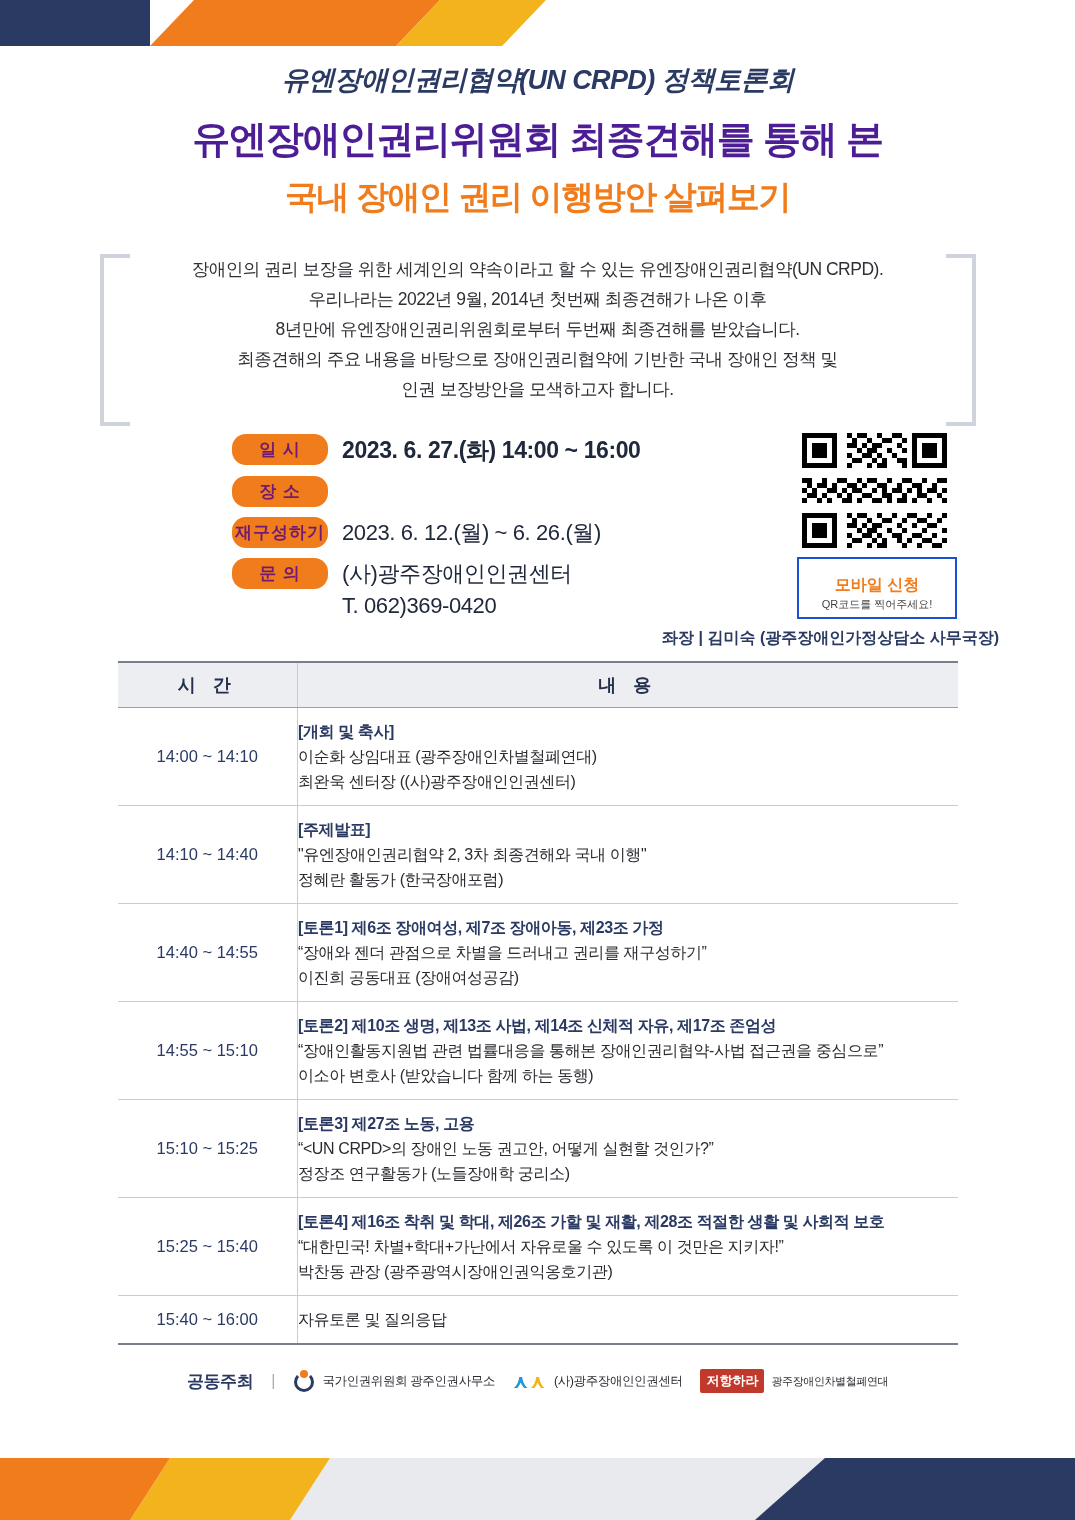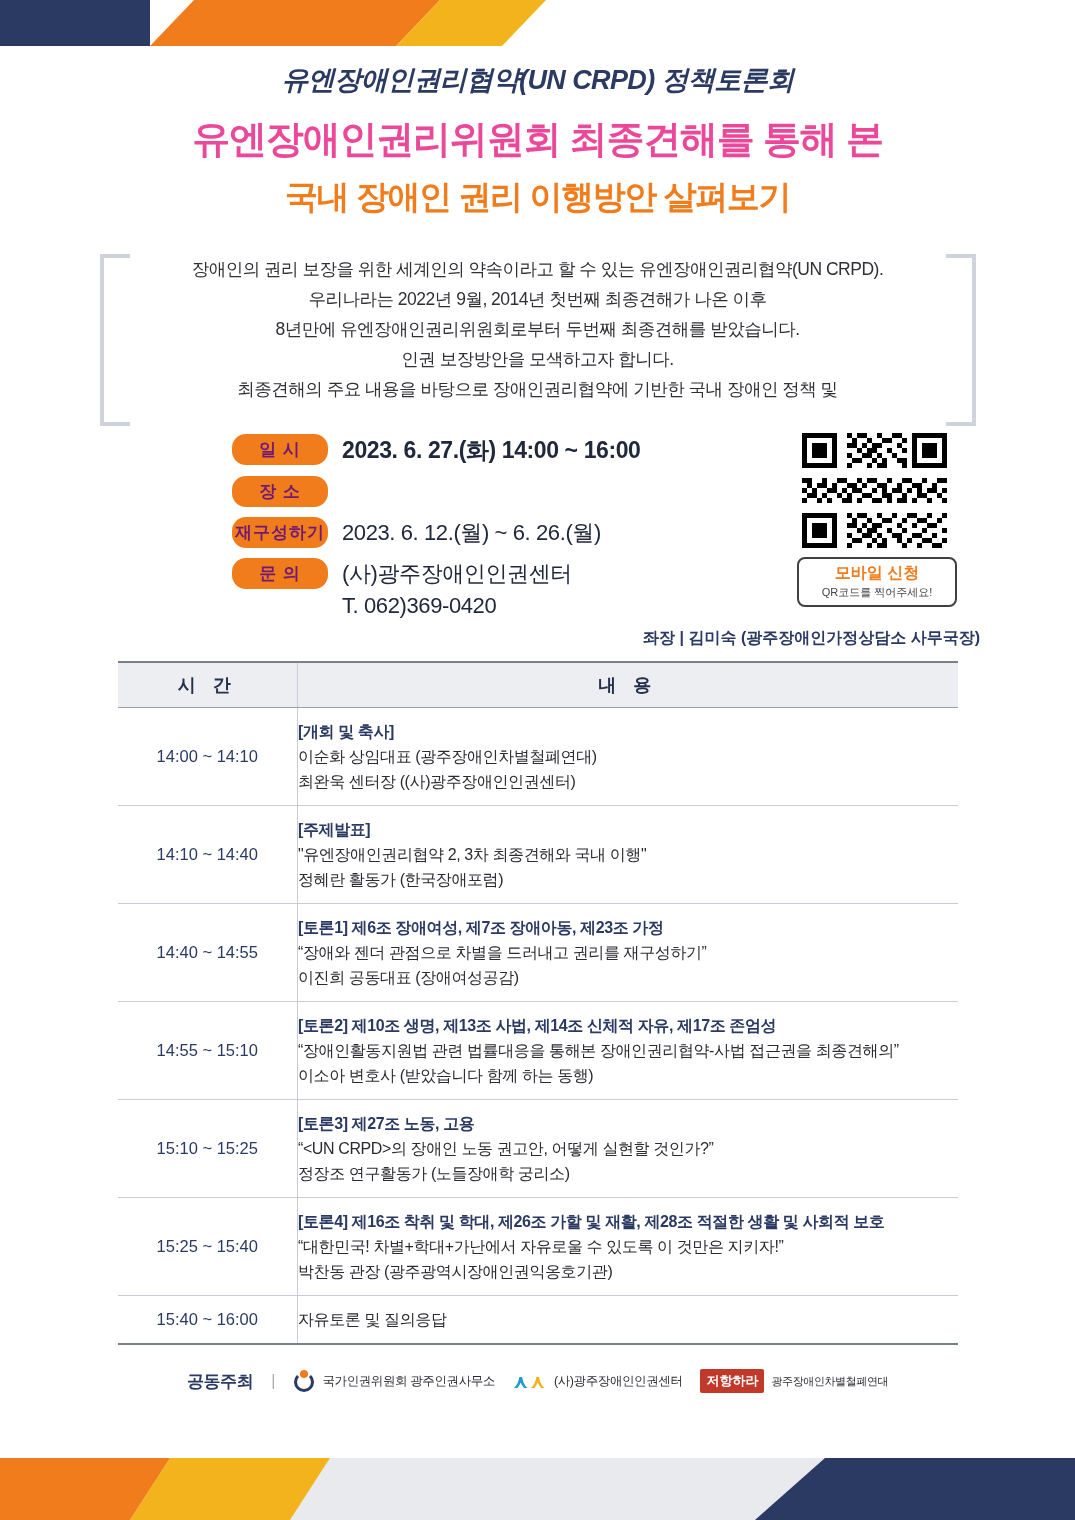--- a/index.html
+++ b/index.html
@@ -33,21 +33,21 @@
             clip-path: polygon(70px 0, 100% 0, 100% 100%, 0 100%); }
 
   
   .head { padding: 62px 0 0 0; text-align: center; }
   .kicker {
     font-size: 27px; font-weight: bold; font-style: italic;
     color: #2b3a63; letter-spacing: -0.6px;
   }
   .title1 {
     margin-top: 16px; font-size: 38px; font-weight: bold;
-    color: #ec4899; letter-spacing: -1.2px;
+    color: #4c1d95; letter-spacing: -1.2px;
   }
   .title2 {
     margin-top: 10px; font-size: 33px; font-weight: bold;
     color: #f07c1b; letter-spacing: -1.4px;
   }
 
   
   .intro-wrap { position: relative; margin: 34px auto 8px; width: 840px; }
   .bracket { position: absolute; top: 0; width: 30px; height: 172px; }
   .bracket.l { left: -18px; border-left: 4px solid #cfd3dc; border-top: 4px solid #cfd3dc; border-bottom: 4px solid #cfd3dc; }
@@ -65,28 +65,28 @@
   }
   .info-val { font-size: 22px; color: #20283c; letter-spacing: -0.4px; padding-top: 1px; }
   .info-val.bold { font-weight: bold; font-size: 23px; }
   .info-val .line2 { display: block; margin-top: 4px; }
 
   
   .qr-box { position: absolute; right: 118px; top: -6px; width: 160px; text-align: center; }
   .qr-img { width: 155px; height: 125px; background: #fff; }
   .qr-img svg { display: block; }
   .qr-cap {
-    margin-top: 4px; border: 2px solid #404040; border-radius: 8px;
-    padding: 4px 2px 5px; background:#fff;
+    margin-top: 4px; border: 2px solid #1d4ed8; border-radius: 0;
+    padding: 16px 2px 5px; background:#fff;
   }
   .qr-cap .t1 { color: #f07c1b; font-weight: bold; font-size: 16px; }
   .qr-cap .t2 { color: #444; font-size: 11px; margin-top: 1px; }
 
   
-  .chair { text-align: right; padding-right: 95px; font-size: 16px; font-weight: bold; color: #2b3a63; margin-top: -6px; }
+  .chair { text-align: right; padding-right: 76px; font-size: 16px; font-weight: bold; color: #2b3a63; margin-top: -6px; }
 
   
   table.agenda {
     margin: 12px auto 0; width: 840px; border-collapse: collapse;
     border-top: 2px solid #7a7f8c; border-bottom: 2px solid #7a7f8c;
   }
   table.agenda th {
     background: #eceef2; font-size: 18px; font-weight: bold; color: #25304d;
     padding: 10px 0; letter-spacing: 6px; border-bottom: 1px solid #9aa0ad;
   }
@@ -134,22 +134,22 @@
   <div class="title2">국내 장애인 권리 이행방안 살펴보기</div>
 </div>
 
 <div class="intro-wrap">
   <div class="bracket l"></div>
   <div class="bracket r"></div>
   <div class="intro">
     <div>장애인의 권리 보장을 위한 세계인의 약속이라고 할 수 있는 유엔장애인권리협약(UN CRPD).</div>
     <div>우리나라는 2022년 9월, 2014년 첫번째 최종견해가 나온 이후</div>
     <div>8년만에 유엔장애인권리위원회로부터 두번째 최종견해를 받았습니다.</div>
+    <div>최종견해의 주요 내용을 바탕으로 장애인권리협약에 기반한 국내 장애인 정책 및</div>
     <div>인권 보장방안을 모색하고자 합니다.</div>
-    <div>최종견해의 주요 내용을 바탕으로 장애인권리협약에 기반한 국내 장애인 정책 및</div>
   </div>
 </div>
 
 <div class="info">
   <div class="info-list">
     <div class="info-row">
       <span class="pill">일    시</span>
       <span class="info-val bold">2023. 6. 27.(화) 14:00 ~ 16:00</span>
     </div>
     <div class="info-row">
@@ -345,21 +345,21 @@
       <td class="content sep">
         <div class="tag">[토론1] 제6조 장애여성, 제7조 장애아동, 제23조 가정</div>
         <div>“장애와 젠더 관점으로 차별을 드러내고 권리를 재구성하기”</div>
         <div>이진희 공동대표 (장애여성공감)</div>
       </td>
     </tr>
     <tr>
       <td class="time">14:55 ~ 15:10</td>
       <td class="content sep">
         <div class="tag">[토론2] 제10조 생명, 제13조 사법, 제14조 신체적 자유, 제17조 존엄성</div>
-        <div>“장애인활동지원법 관련 법률대응을 통해본 장애인권리협약-사법 접근권을 최종견해의”</div>
+        <div>“장애인활동지원법 관련 법률대응을 통해본 장애인권리협약-사법 접근권을 중심으로”</div>
         <div>이소아 변호사 (받았습니다 함께 하는 동행)</div>
       </td>
     </tr>
     <tr>
       <td class="time">15:10 ~ 15:25</td>
       <td class="content sep">
         <div class="tag">[토론3] 제27조 노동, 고용</div>
         <div>“&lt;UN CRPD&gt;의 장애인 노동 권고안, 어떻게 실현할 것인가?”</div>
         <div>정장조 연구활동가 (노들장애학 궁리소)</div>
       </td>

